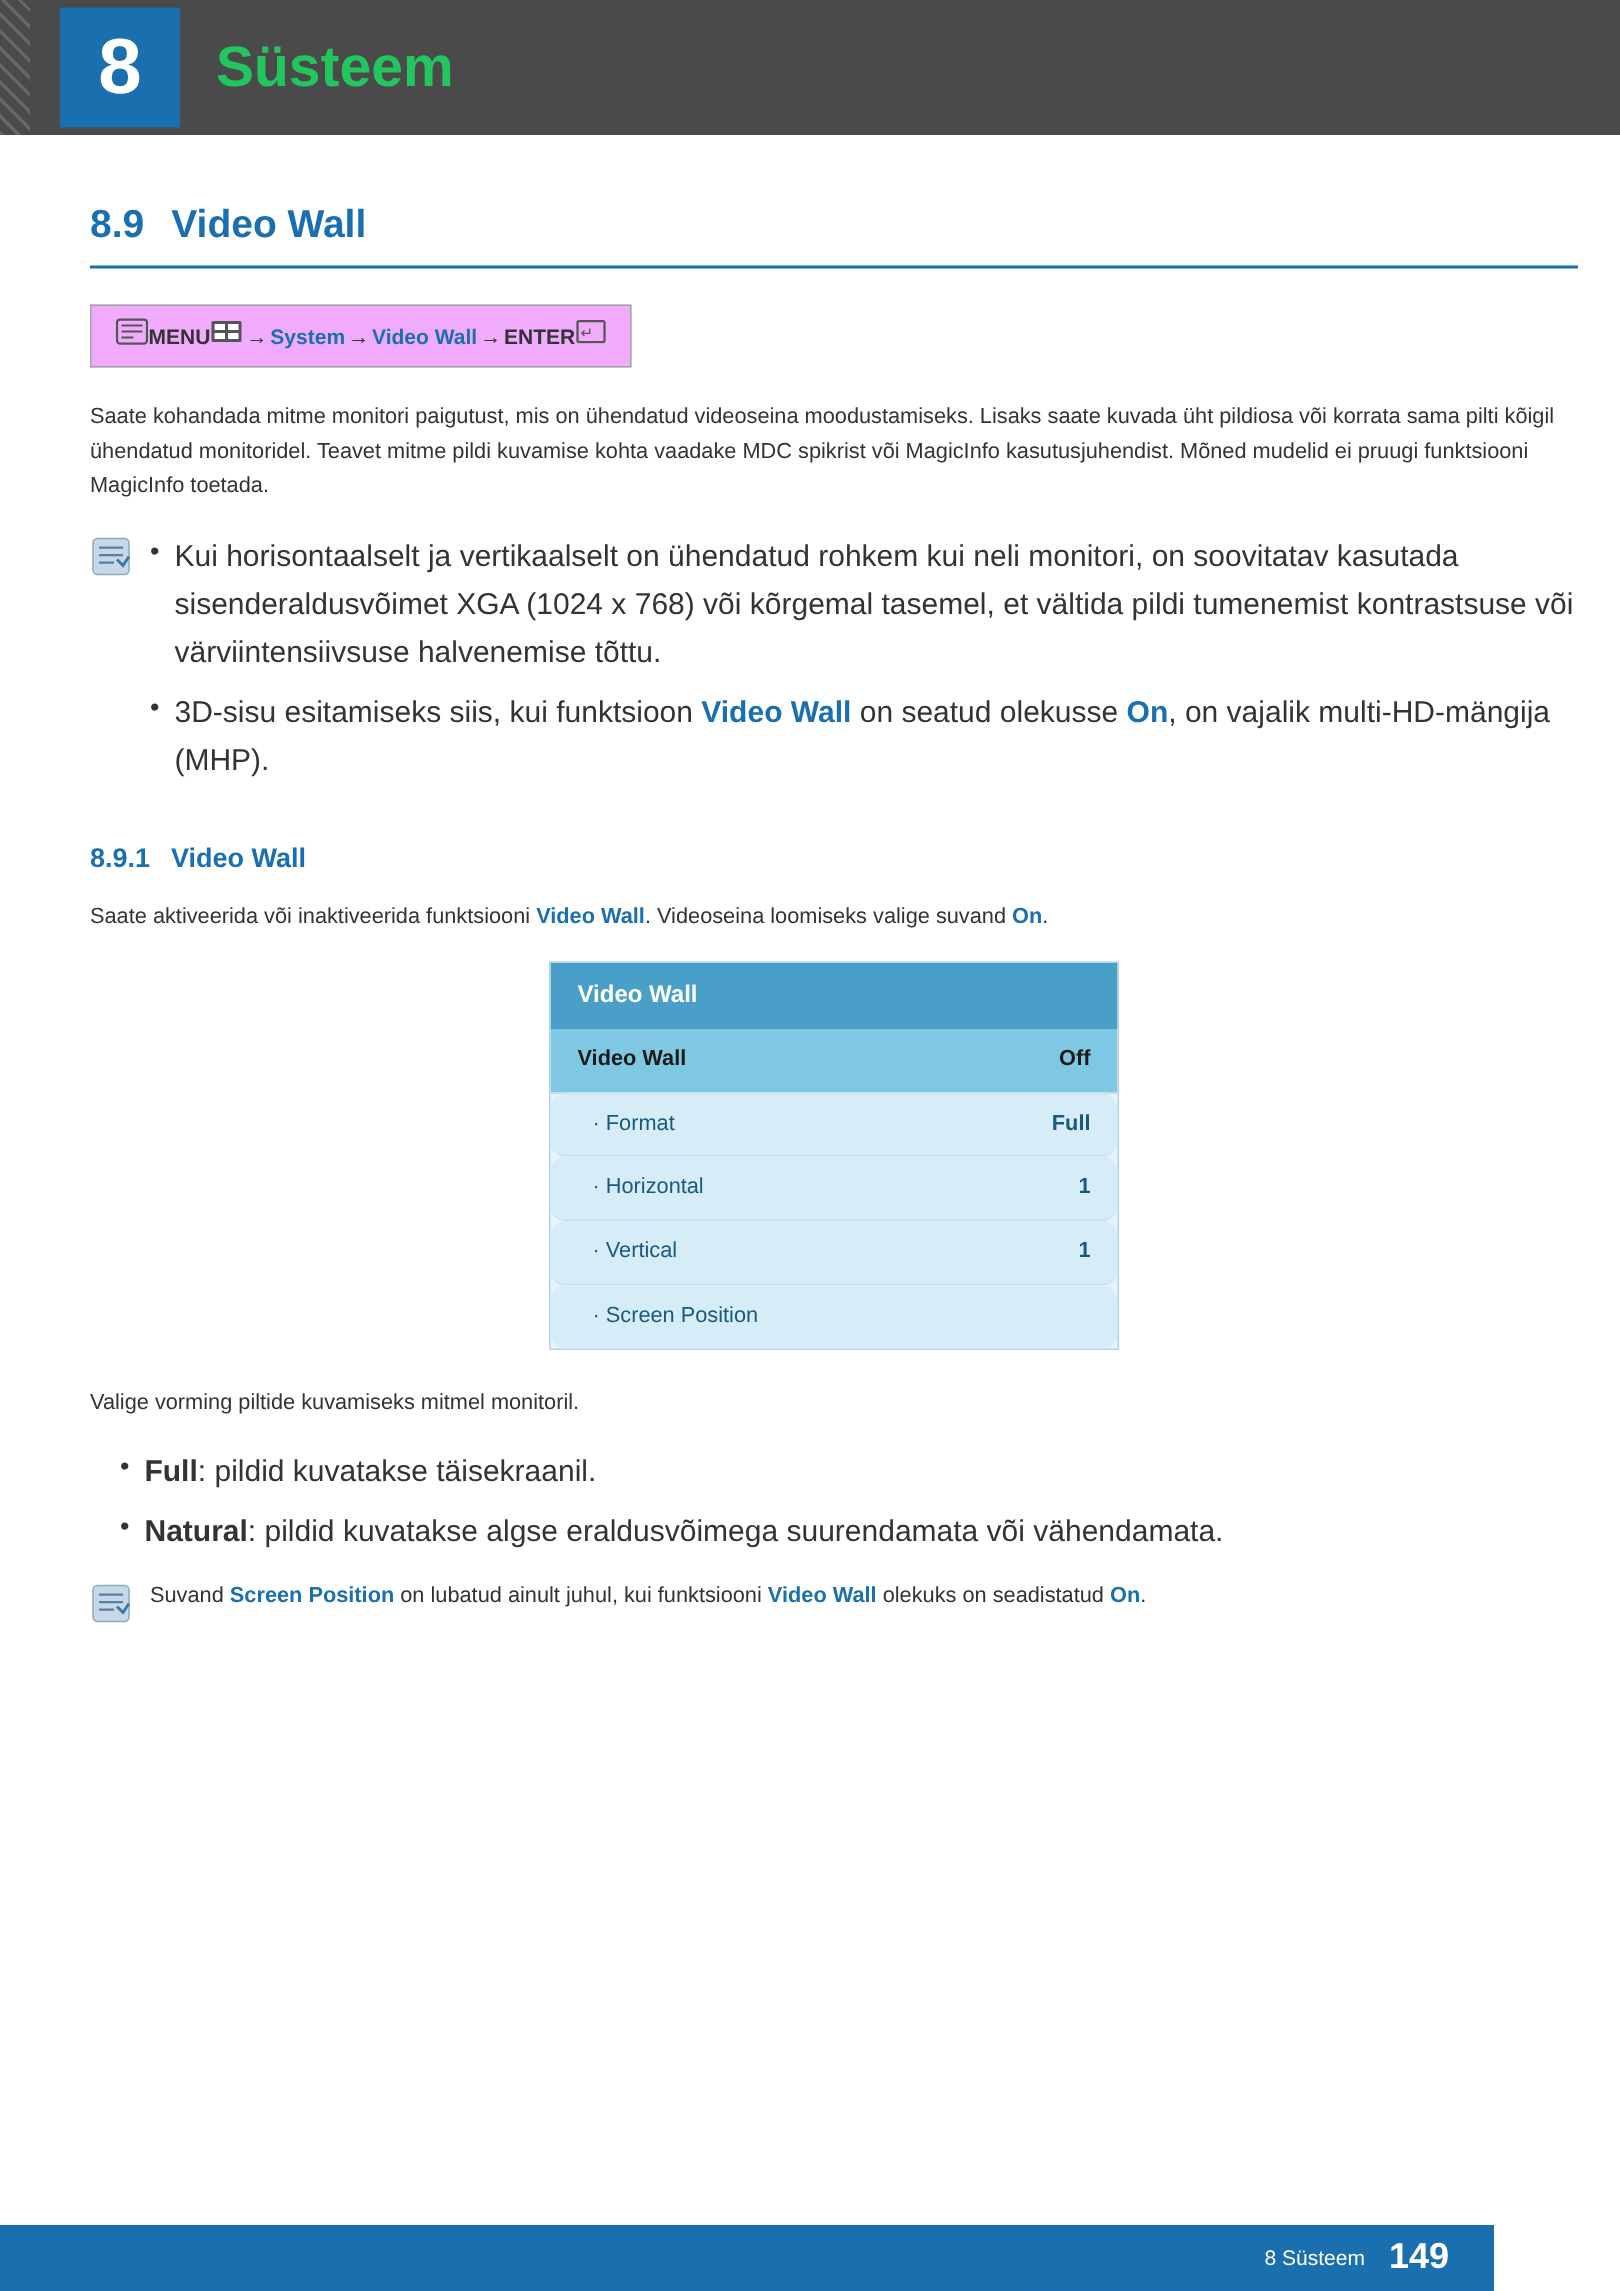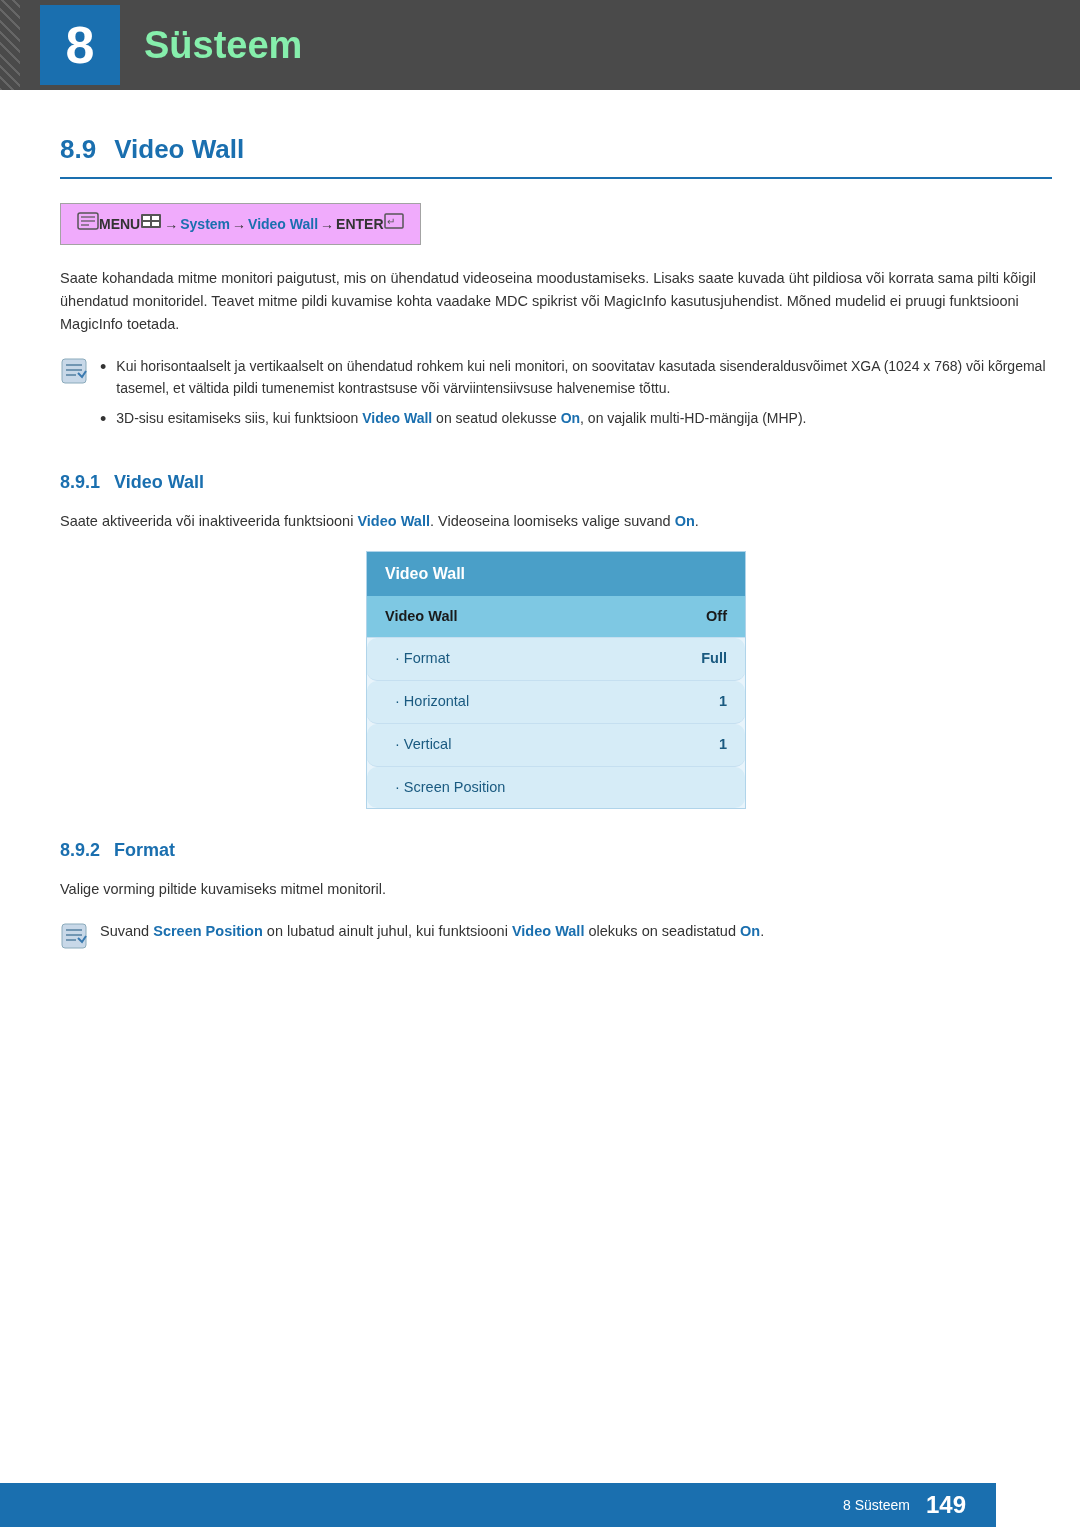--- a/index.html
+++ b/index.html
@@ -30,21 +30,21 @@
       font-weight: bold;
       width: 80px;
       height: 80px;
       display: flex;
       align-items: center;
       justify-content: center;
       margin-right: 24px;
       flex-shrink: 0;
     }
     .header-title {
-      color: #86efac;
+      color: #22c55e;
       font-size: 38px;
       font-weight: bold;
     }
     
     .header-deco {
       position: absolute;
       left: 0;
       top: 0;
       width: 20px;
       height: 90px;
@@ -134,21 +134,21 @@
     }
     .bullet-list {
       list-style: none;
       padding: 0;
       margin: 0;
     }
     .bullet-list li {
       display: flex;
       align-items: flex-start;
       margin-bottom: 8px;
-      font-size: 14px;
+      font-size: 20px;
       line-height: 1.6;
     }
     .bullet-list li::before {
       content: '•';
       color: #333;
       font-size: 18px;
       margin-right: 10px;
       flex-shrink: 0;
       line-height: 1.4;
     }
@@ -358,27 +358,31 @@
         <span class="row-label">· Vertical</span>
         <span class="row-value">1</span>
       </div>
       <div class="menu-box-row sub">
         <span class="row-label">· Screen Position</span>
         <span class="row-value"></span>
       </div>
     </div>
   </div>
 
-  <div class="subsection-heading">
-    <span class="subsection-number">8.9.2</span>
-    <span class="subsection-title">Format</span>
-  </div>
 
   <p class="body-text">Valige vorming piltide kuvamiseks mitmel monitoril.</p>
 
+  <ul class="bullet-list" style="margin-bottom:16px; margin-left:20px;">
+    <li>
+      <span><strong class="bold">Full</strong>: pildid kuvatakse täisekraanil.</span>
+    </li>
+    <li>
+      <span><strong class="bold">Natural</strong>: pildid kuvatakse algse eraldusvõimega suurendamata või vähendamata.</span>
+    </li>
+  </ul>
 
   <div class="note-box">
     <div class="note-icon">
       <svg width="28" height="28" viewBox="0 0 28 28">
         <rect x="2" y="2" width="24" height="24" rx="3" fill="#c8d8e8" stroke="#8aaabb" stroke-width="1"></rect>
         <line x1="6" y1="8" x2="22" y2="8" stroke="#5580a0" stroke-width="1.5"></line>
         <line x1="6" y1="13" x2="22" y2="13" stroke="#5580a0" stroke-width="1.5"></line>
         <line x1="6" y1="18" x2="16" y2="18" stroke="#5580a0" stroke-width="1.5"></line>
         <polyline points="18,16 22,20 26,14" fill="none" stroke="#3a7ab0" stroke-width="2"></polyline>
       </svg>

